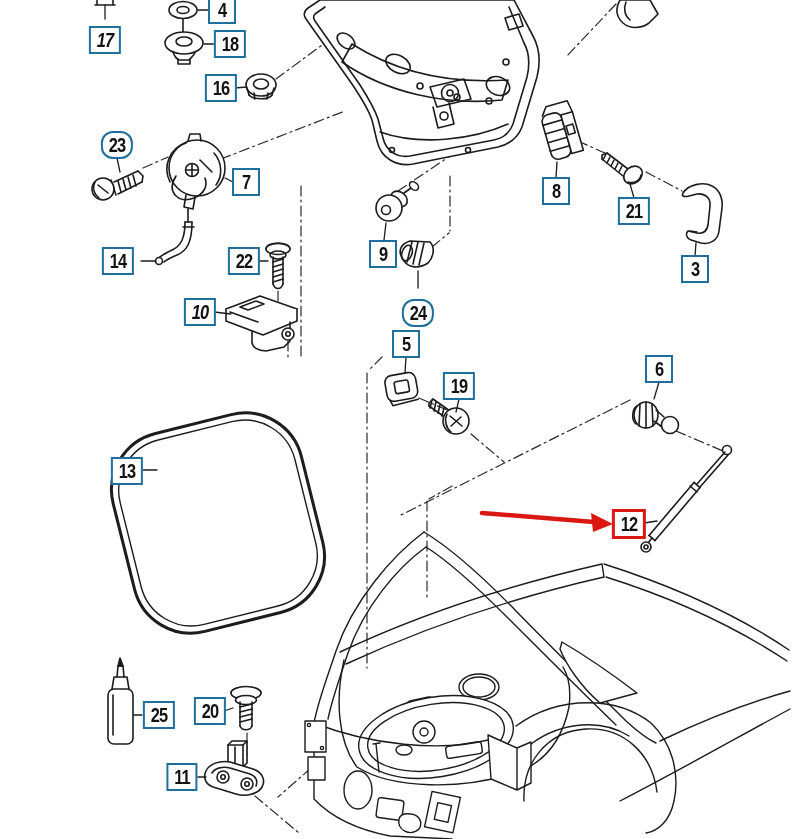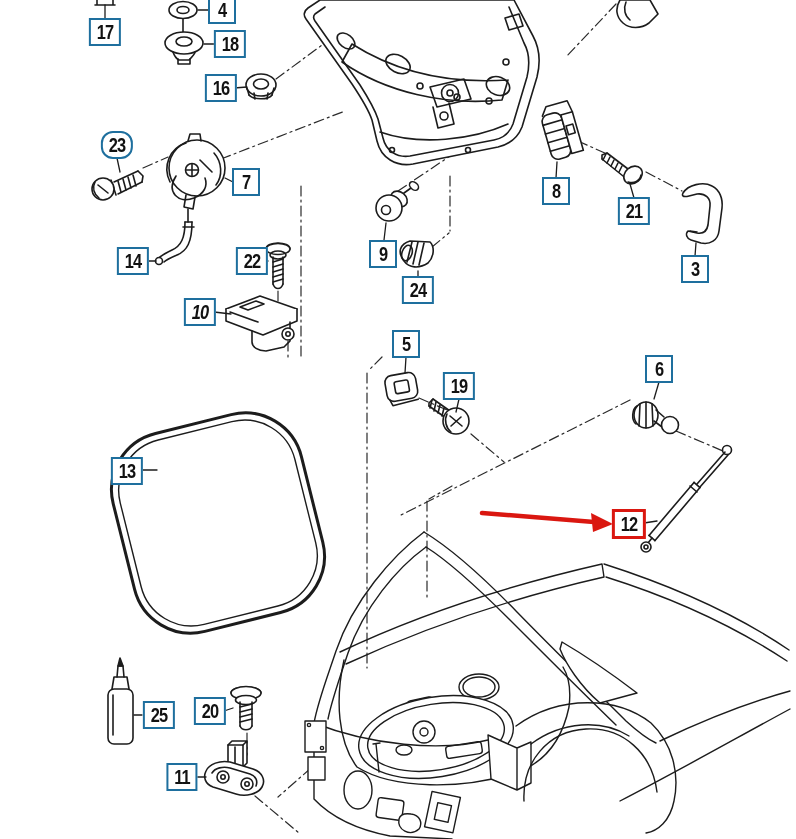--- a/index.html
+++ b/index.html
@@ -314,51 +314,51 @@
     <path d="M196,777 L206,777"></path>
   </g>
 
   <g>
     <path d="M482,513 L594,522" stroke="#da1710" stroke-width="4.5"></path>
     <polygon points="613,524 591,513 593,532" fill="#da1710" stroke="none"></polygon>
   </g>
 </svg>
 
 <div id="label-layer">
-      <div class="plabel" style="left: 105px; top: 32px;">
+      <div class="plabel" style="left: 105px; top: 40px; font-style: italic;">
         <span class="plabel-num">17</span>
       </div>
       <div class="plabel" style="left: 222px; top: 10px;">
         <span class="plabel-num">4</span>
       </div>
       <div class="plabel" style="left: 230px; top: 44px;">
         <span class="plabel-num">18</span>
       </div>
       <div class="plabel" style="left: 221px; top: 88px;">
         <span class="plabel-num">16</span>
       </div>
       <div class="plabel" style="left: 117px; top: 145px; border-radius: 12px;">
         <span class="plabel-num">23</span>
       </div>
       <div class="plabel" style="left: 246px; top: 182px;">
         <span class="plabel-num">7</span>
       </div>
-      <div class="plabel" style="left: 133px; top: 261px;">
+      <div class="plabel" style="left: 118px; top: 261px;">
         <span class="plabel-num">14</span>
       </div>
-      <div class="plabel" style="left: 252px; top: 261px; justify-content: flex-end;">
+      <div class="plabel" style="left: 244px; top: 261px; justify-content: flex-end;">
         <span class="plabel-num">22</span>
       </div>
       <div class="plabel" style="left: 200px; top: 312px; font-style: italic;">
         <span class="plabel-num">10</span>
       </div>
       <div class="plabel" style="left: 383px; top: 254px;">
         <span class="plabel-num">9</span>
       </div>
-      <div class="plabel" style="left: 418px; top: 290px;">
+      <div class="plabel" style="left: 418px; top: 313px; border-radius: 12px;">
         <span class="plabel-num">24</span>
       </div>
       <div class="plabel" style="left: 406px; top: 344px;">
         <span class="plabel-num">5</span>
       </div>
       <div class="plabel" style="left: 459px; top: 386px;">
         <span class="plabel-num">19</span>
       </div>
       <div class="plabel" style="left: 556px; top: 191px;">
         <span class="plabel-num">8</span>

